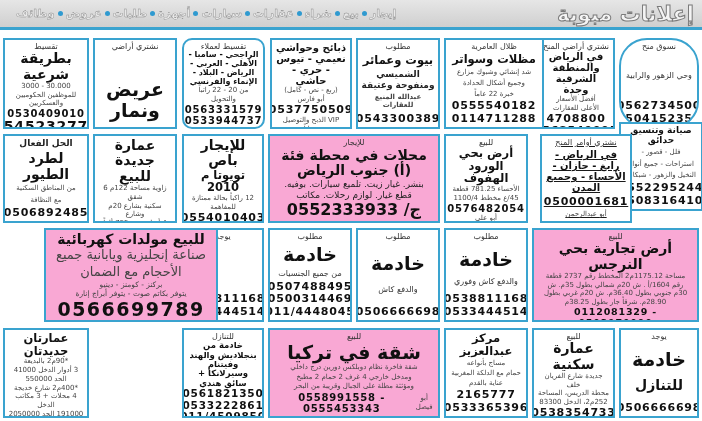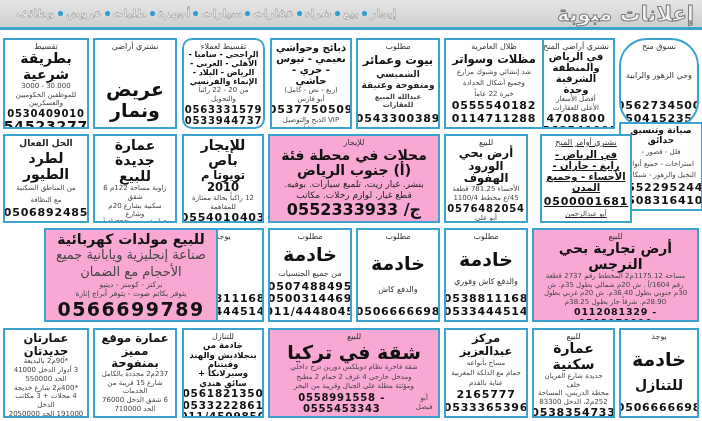--- a/index.html
+++ b/index.html
@@ -279,31 +279,20 @@
   </div>
   <div class="ad" style="left:182px;top:293px;width:82px;height:90px;">
     <div class="k">للتنازل</div>
     <div class="h" style="font-size:8.5px">خادمة من بنجلاديش والهند وفيتنام وسيرلانكا + سائق هندي</div>
     <div class="phones">
         <div class="p" style="font-size:10.5px">0561821350</div>
         <div class="p" style="font-size:10.5px">0533222861</div>
         <div class="p" style="font-size:10.5px">011/4509850</div>
       </div>
   </div>
-  <div class="ad" style="left:93px;top:293px;width:84px;height:90px;">
-    <div class="h sm">عمارة موقع مميز بمنفوحة</div>
-    <div class="s">237م2 مجددة بالكامل</div>
-    <div class="s">شارع 15 قريبة من الخدمات</div>
-    <div class="s">6 شقق الدخل 76000</div>
-    <div class="s">الحد 710000</div>
-    <div style="display:flex;gap:2px;align-items:center;direction:rtl">
-      <span class="s">أبو مازن</span>
-      <span class="p" style="font-size:10px">0504235905</span>
-    </div>
-  </div>
   <div class="ad" style="left:3px;top:293px;width:86px;height:90px;">
     <div class="h sm">عمارتان جديدتان</div>
     <div class="s">*90م2 بالبديعة</div>
     <div class="s">3 أدوار الدخل 41000 الحد 550000</div>
     <div class="s">*400م2 شارع خديجة</div>
     <div class="s">4 محلات + 3 مكاتب الدخل</div>
     <div class="s">191000 الحد 2050000</div>
 
   </div>
 

